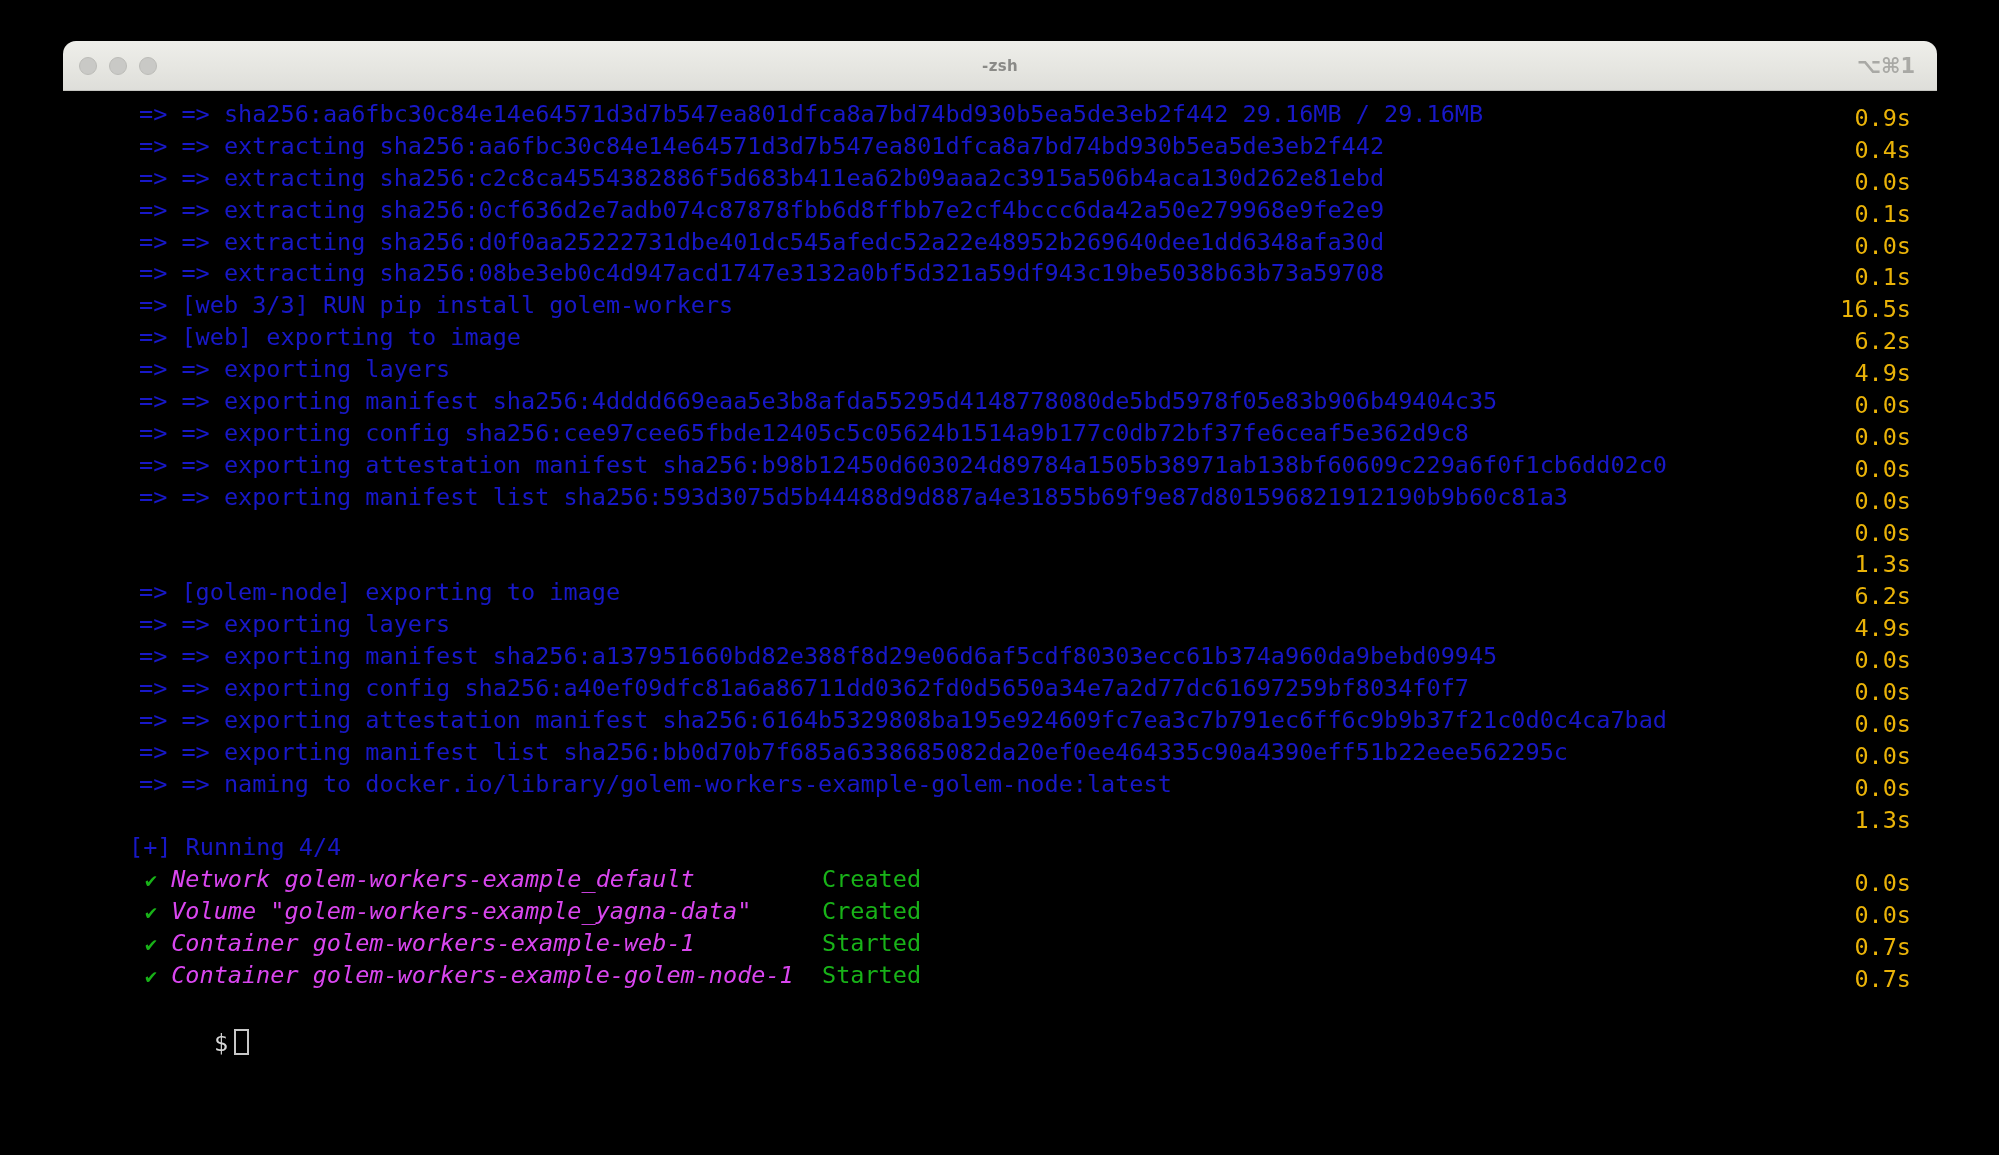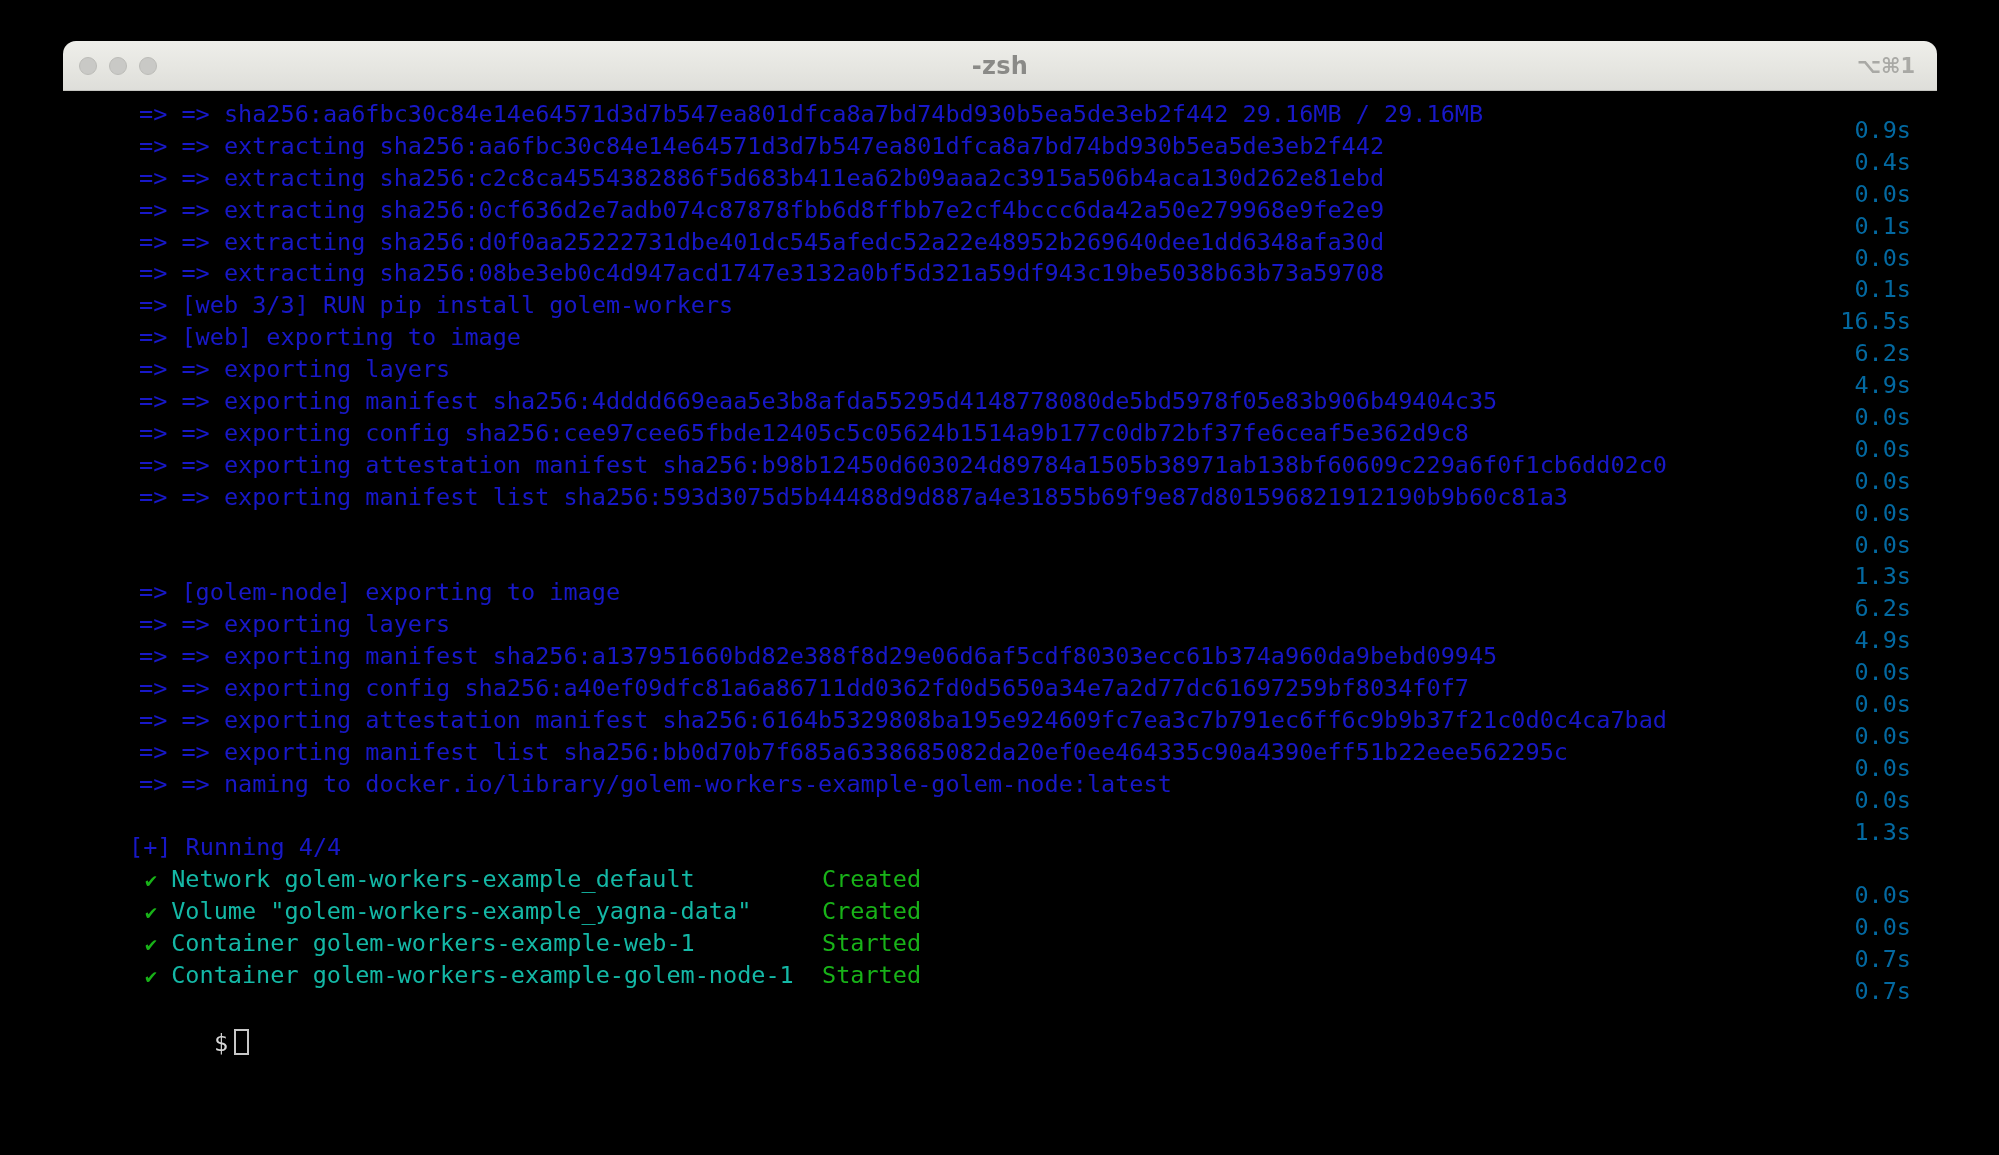--- a/index.html
+++ b/index.html
@@ -54,21 +54,21 @@
     height: 18px;
     border-radius: 50%;
     background: #c9c9c6;
     border: 1px solid #bcbcb8;
   }
 
   #window-title {
     flex: 1;
     text-align: center;
     font-family: "DejaVu Sans", "Liberation Sans", sans-serif;
-    font-size: 24px;
+    font-size: 15px;
     font-weight: bold;
     color: #8a8a87;
     letter-spacing: 0.3px;
     user-select: none;
   }
 
   #window-shortcut {
     position: absolute;
     right: 22px;
     top: 0;
@@ -102,28 +102,28 @@
     color: #1818c8;
   }
 
   .term-line .line-text {
     display: inline;
   }
 
   .term-line .timing {
     position: absolute;
     right: 26px;
-    top: 16px;
-    color: #0369a1;
+    top: 4px;
+    color: #eab308;
   }
 
   
   .c-blue    { color: #1818c8; }
   .c-green   { color: #18b218; }
-  .c-white   { color: #14b8a6; }
+  .c-white   { color: #d946ef; font-style: italic; }
 
   .status-col {
     display: inline-block;
   }
 
   
   #prompt-line {
     position: relative;
     height: 34px;
     line-height: 34px;

